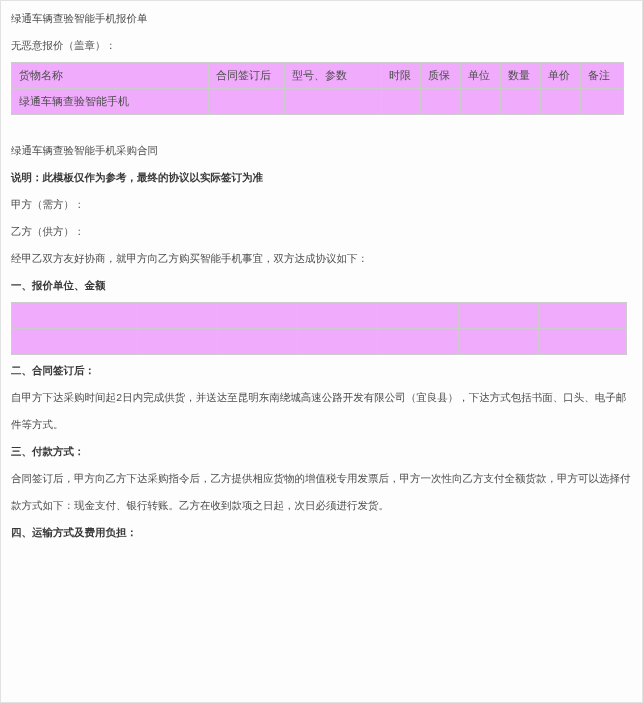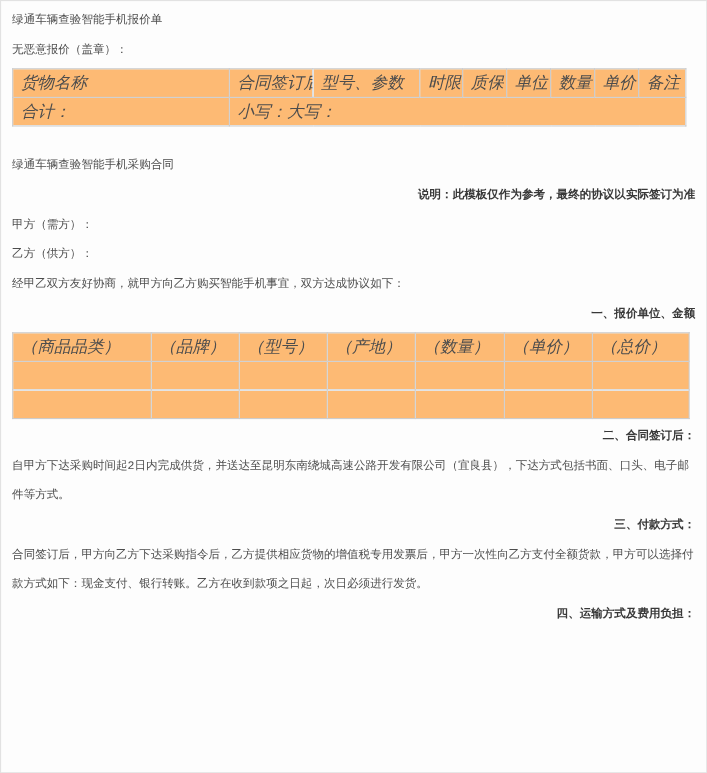--- a/index.html
+++ b/index.html
@@ -4,28 +4,28 @@
 <style>
   html,body{margin:0;padding:0;}
   body{
     width:643px;height:703px;box-sizing:border-box;
     background:#fdfdfd;border:1px solid #e2e2e2;
     padding:5px 10px 0 10px;
     font-family:"Liberation Sans","DejaVu Sans",sans-serif;
     font-size:10.5px;color:#4d4d4d;
   }
   .line{margin:0;line-height:27px;font-family:Liberation Mono, monospace;}
-  .bold{font-weight:bold;color:#383838;text-align:right;}
+  .bold{font-weight:bold;color:#383838;}
   table{border-collapse:collapse;table-layout:fixed;margin:2px 0 3px 0;}
   #quote-table{width:612px;}
   #product-table{width:615px;}
   td{
     border:1px solid #cccccc;height:25px;padding:0 7px;
     vertical-align:middle;overflow:hidden;white-space:nowrap;
-    font-size:15px;color:#4d4d4d;background:#fdba74;font-style:italic;
+    font-size:11px;color:#4d4d4d;background:#f0abfc;
   }
   td.multiline{white-space:normal;height:auto;}
   .cell-p{margin:0;line-height:26px;}
   .gap{height:20px;}
 </style>
 </head>
 <body>
 
 <p class="line">绿通车辆查验智能手机报价单</p>
 <p class="line">无恶意报价（盖章）：</p>
@@ -48,22 +48,29 @@
     <td>合同签订后</td>
     <td>型号、参数</td>
     <td>时限</td>
     <td>质保</td>
     <td>单位</td>
     <td>数量</td>
     <td>单价</td>
     <td>备注</td>
   </tr>
   <tr>
-    <td>合计：</td>
-    <td colspan="8">小写：大写：</td>
+    <td>绿通车辆查验智能手机</td>
+    <td></td>
+    <td></td>
+    <td></td>
+    <td></td>
+    <td></td>
+    <td></td>
+    <td></td>
+    <td></td>
   </tr>
 </tbody>
   </table>
 
 <div class="gap"></div>
 
 <p class="line">绿通车辆查验智能手机采购合同</p>
 <p class="line bold">说明：此模板仅作为参考，最终的协议以实际签订为准</p>
 <p class="line">甲方（需方）：</p>
 <p class="line">乙方（供方）：</p>
@@ -74,29 +81,20 @@
   <colgroup>
     <col style="width:126px">
       <col style="width:80px">
       <col style="width:80px">
     <col style="width:80px">
       <col style="width:81px">
       <col style="width:80px">
     <col style="width:88px">
   </colgroup>
   <tbody>
-      <tr>
-    <td>（商品品类）</td>
-    <td>（品牌）</td>
-    <td>（型号）</td>
-    <td>（产地）</td>
-    <td>（数量）</td>
-    <td>（单价）</td>
-    <td>（总价）</td>
-  </tr>
   <tr>
     <td></td>
     <td></td>
     <td></td>
     <td></td>
     <td></td>
     <td></td>
     <td></td>
   </tr>
   <tr>

